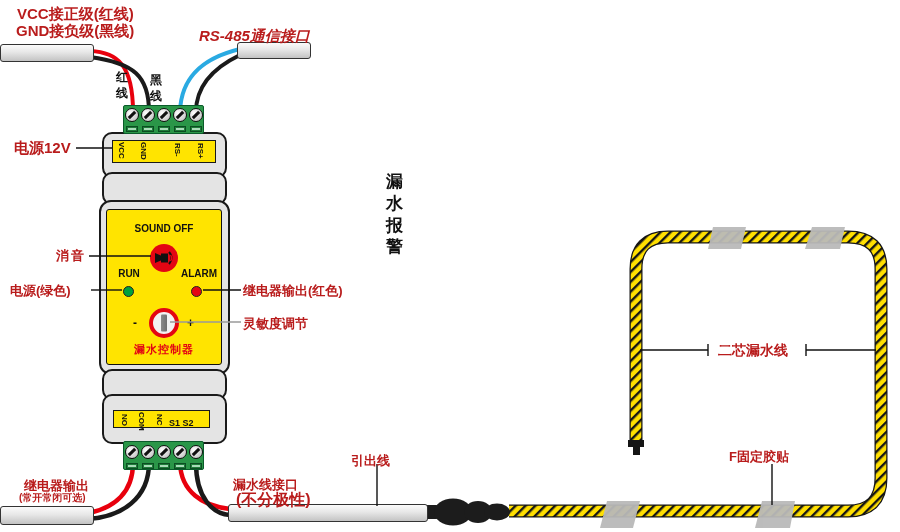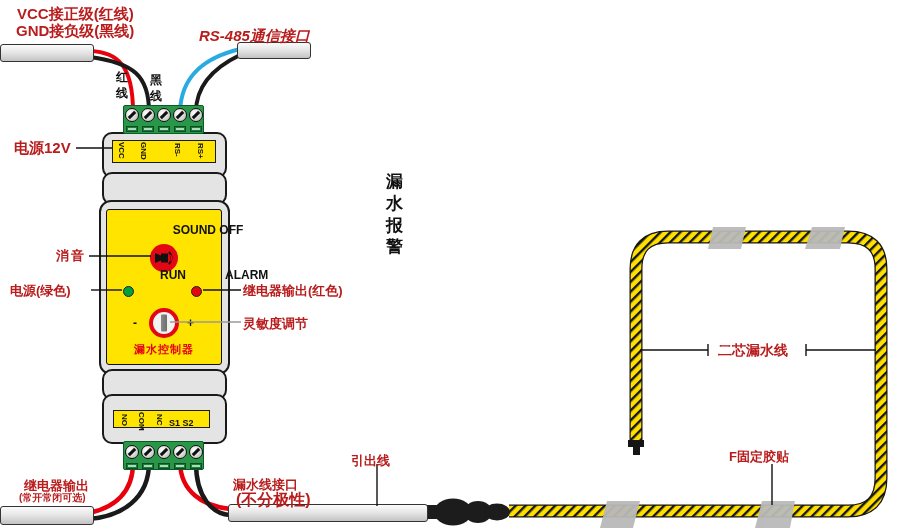--- a/index.html
+++ b/index.html
@@ -27,21 +27,21 @@
            transform:translate(-50%,-50%) rotate(45deg);}
   .foot{position:absolute;width:12px;height:6px;background:#1f7c3a;border:1px solid #0b4d22;box-sizing:border-box;}
   .foot i{position:absolute;left:1px;top:1px;width:8px;height:2px;background:#a9dcb9;}
   
   .ylabel{position:absolute;background:#ffe400;border:1px solid #1a1a1a;box-sizing:border-box;}
   .term-v{position:absolute;writing-mode:vertical-rl;font-size:8px;font-weight:bold;color:#111;white-space:nowrap;}
   .term-h{position:absolute;font-size:9px;font-weight:bold;color:#111;white-space:nowrap;}
   
   #panel{position:absolute;left:106px;top:209px;width:116px;height:156px;background:#ffe400;
          border:1.5px solid #111;border-radius:3px;box-sizing:border-box;}
-  .ptext{position:absolute;font-size:12px;font-weight:bold;color:#111;white-space:nowrap;margin-left:44px;}
+  .ptext{position:absolute;font-size:10px;font-weight:bold;color:#111;white-space:nowrap;}
   .led{position:absolute;width:11px;height:11px;border-radius:50%;box-sizing:border-box;border:1px solid #222;}
   #mutebtn{position:absolute;left:43px;top:34px;width:28px;height:28px;border-radius:50%;background:#e30613;}
   #pot{position:absolute;left:42px;top:98px;width:30px;height:30px;border-radius:50%;
        border:4px solid #e30613;background:#f2f2f2;box-sizing:border-box;}
   #pot i{position:absolute;left:50%;top:50%;width:6px;height:17px;transform:translate(-50%,-50%);
          background:linear-gradient(90deg,#8a8a8a,#6f6f6f);border-radius:1px;}
   .pm{position:absolute;font-size:12px;font-weight:bold;color:#111;}
   #devname{position:absolute;left:0;top:132px;width:100%;text-align:center;
            font-size:11px;font-weight:bold;color:#e30613;letter-spacing:1px;}
 </style>

